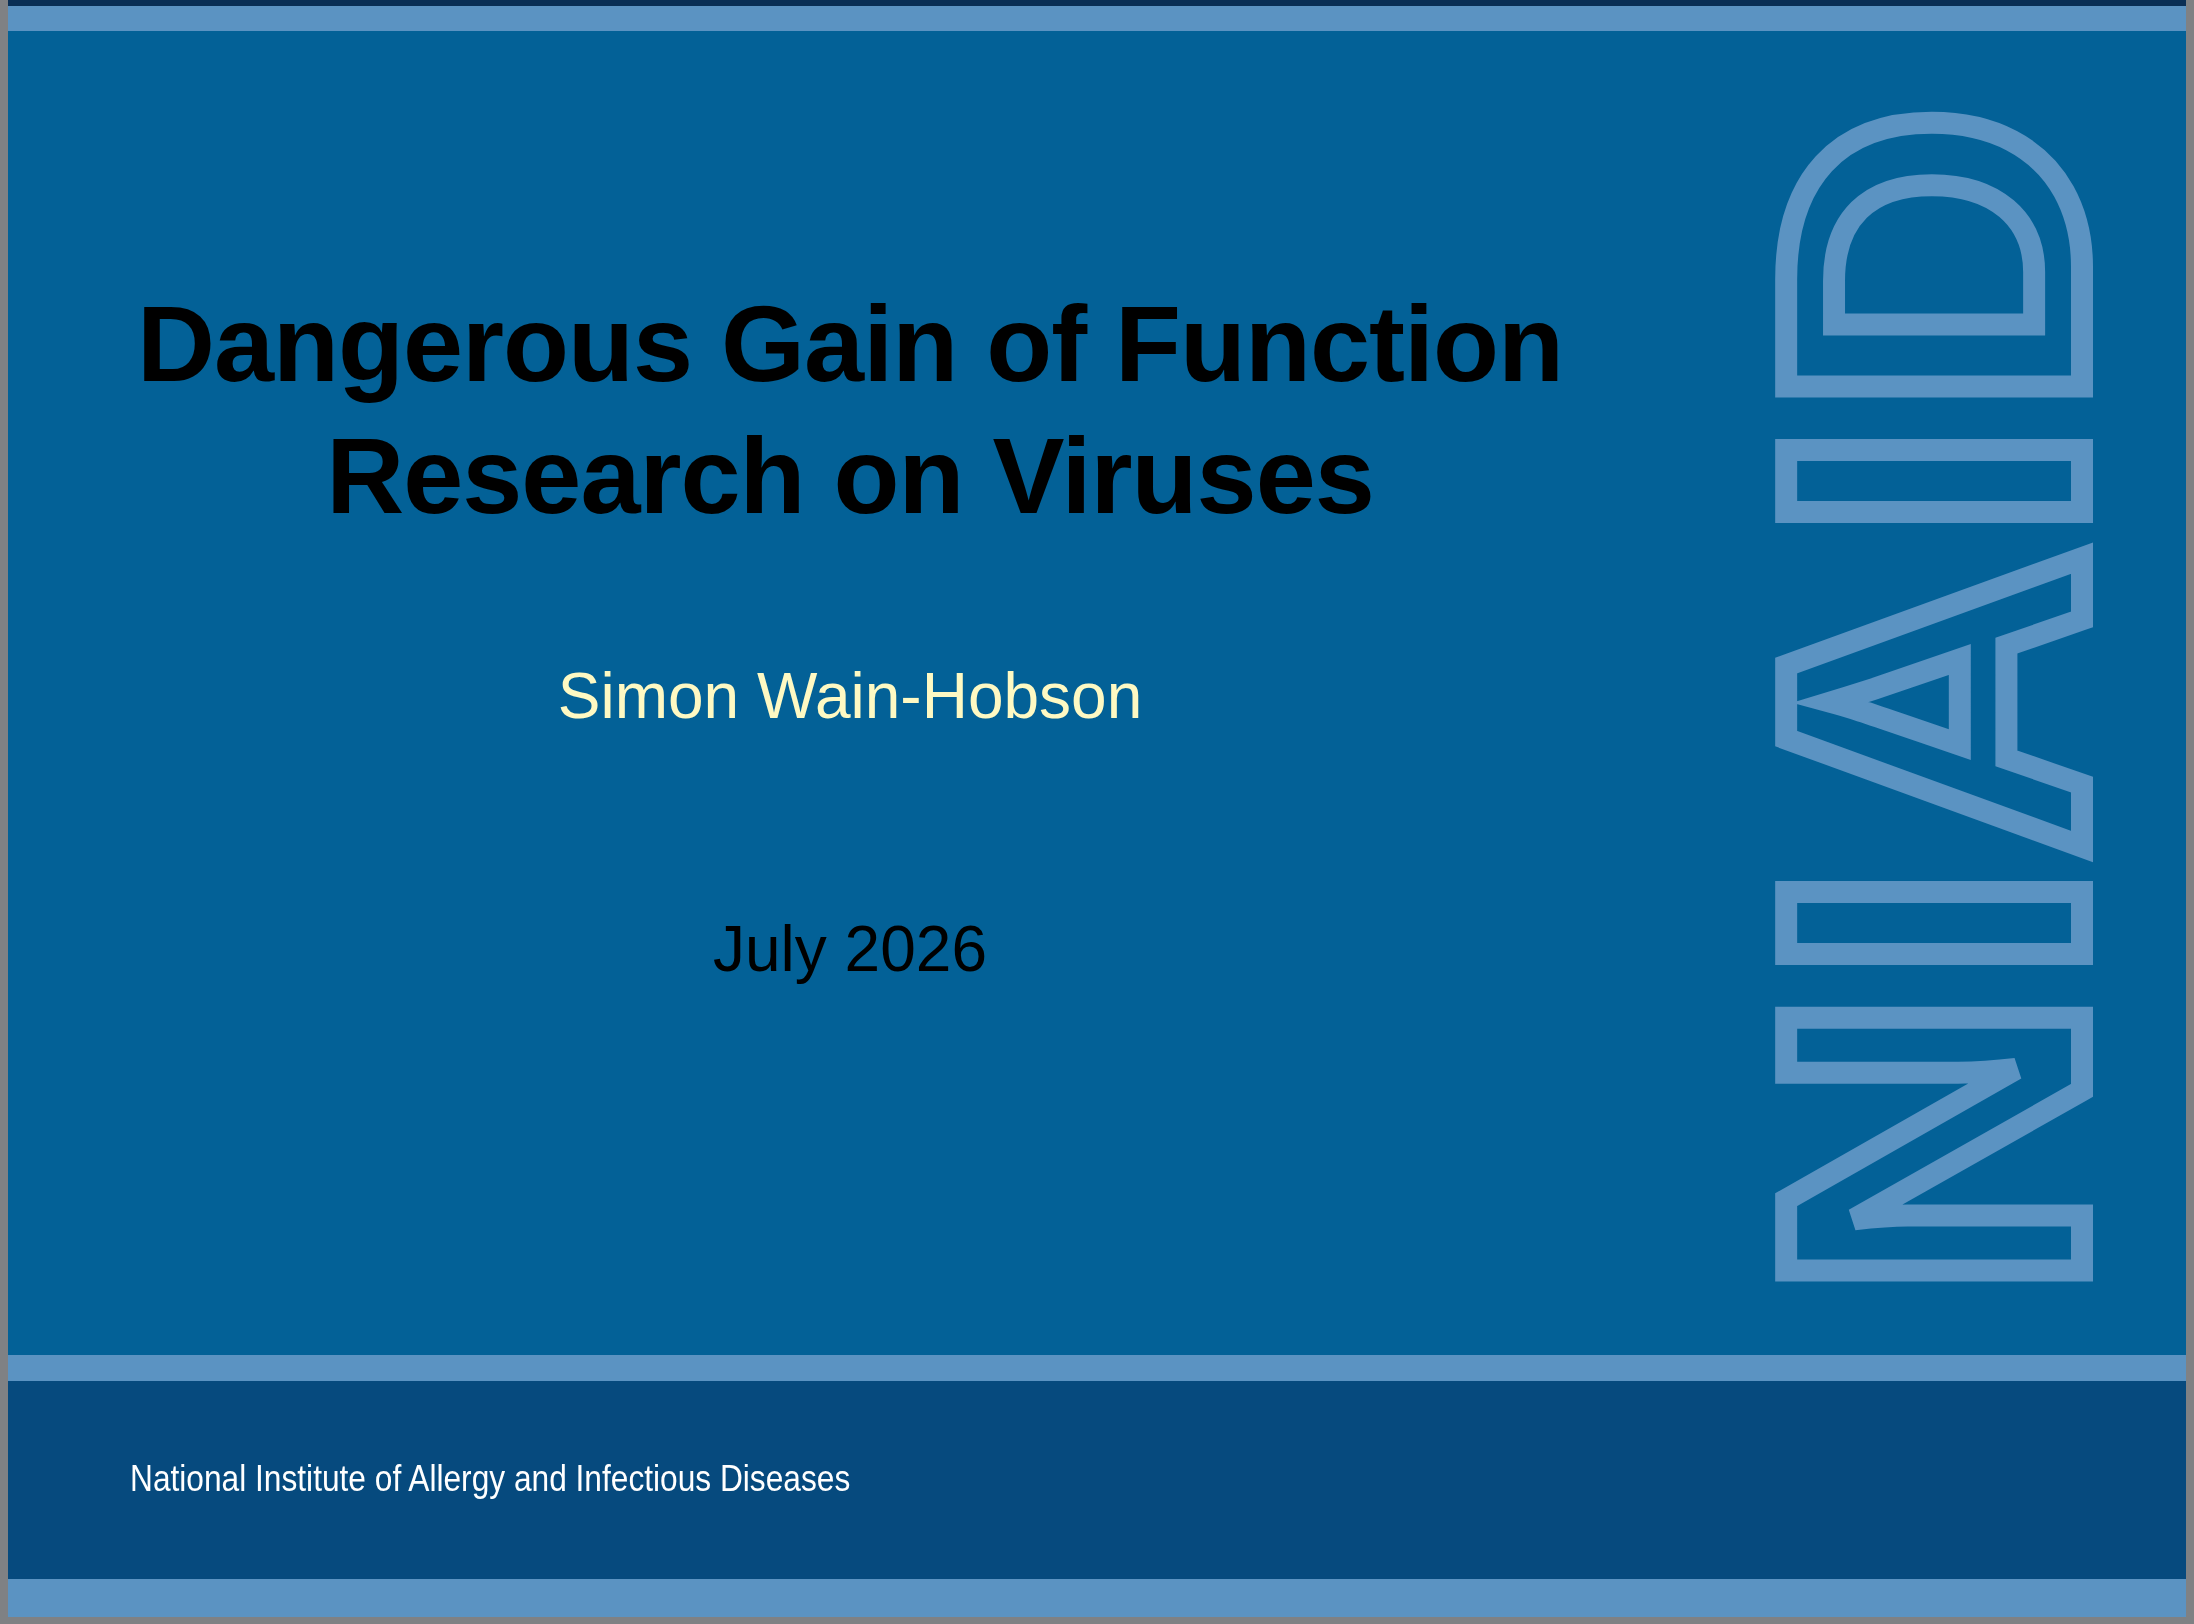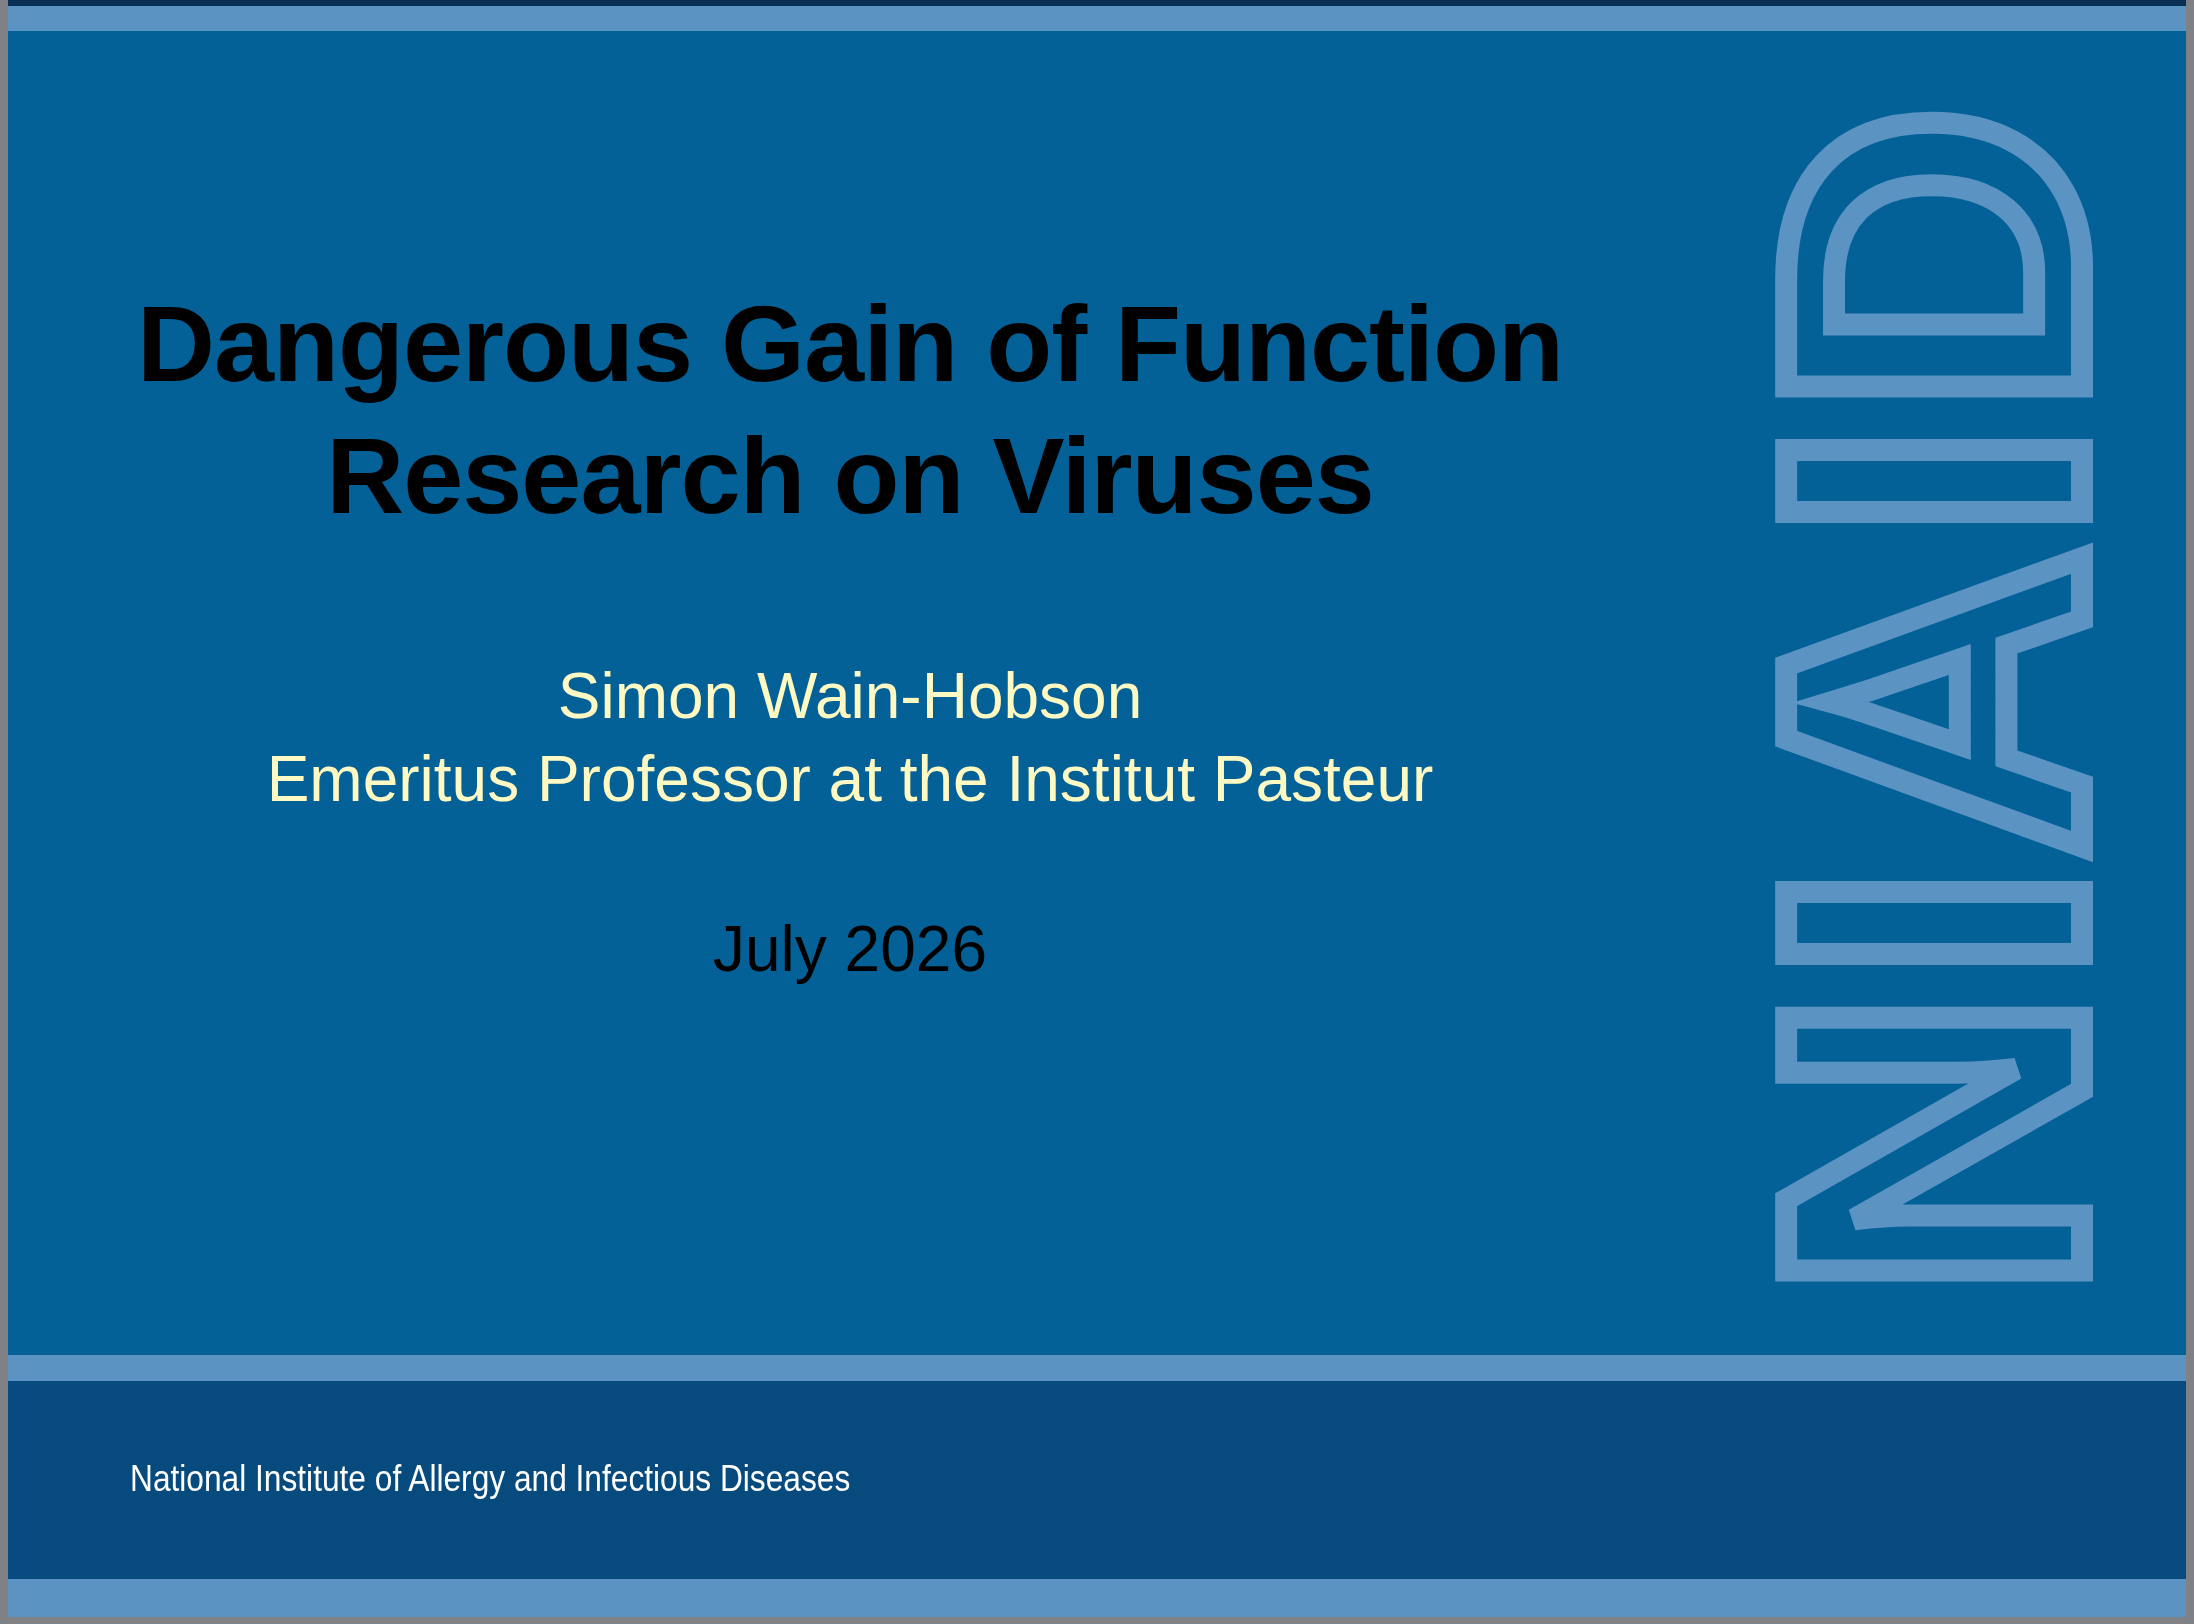--- a/index.html
+++ b/index.html
@@ -189,21 +189,20 @@
 
   </div>
 
   <div class="title-block">
     <span class="title-line">Dangerous Gain of Function</span>
     <span class="title-line">Research on Viruses</span>
   </div>
 
   <div class="author-block">
     <span class="author-line">Simon Wain-Hobson</span>
-    <span class="author-line">Emeritus Professor at the Institut Pasteur</span>
   </div>
 
   <div class="date-block">July 2026</div>
 
   <div class="mid-light-band"></div>
 
   <div class="footer-bar">
   </div>
 
   <div class="footer-text">National Institute of Allergy and Infectious Diseases</div>

